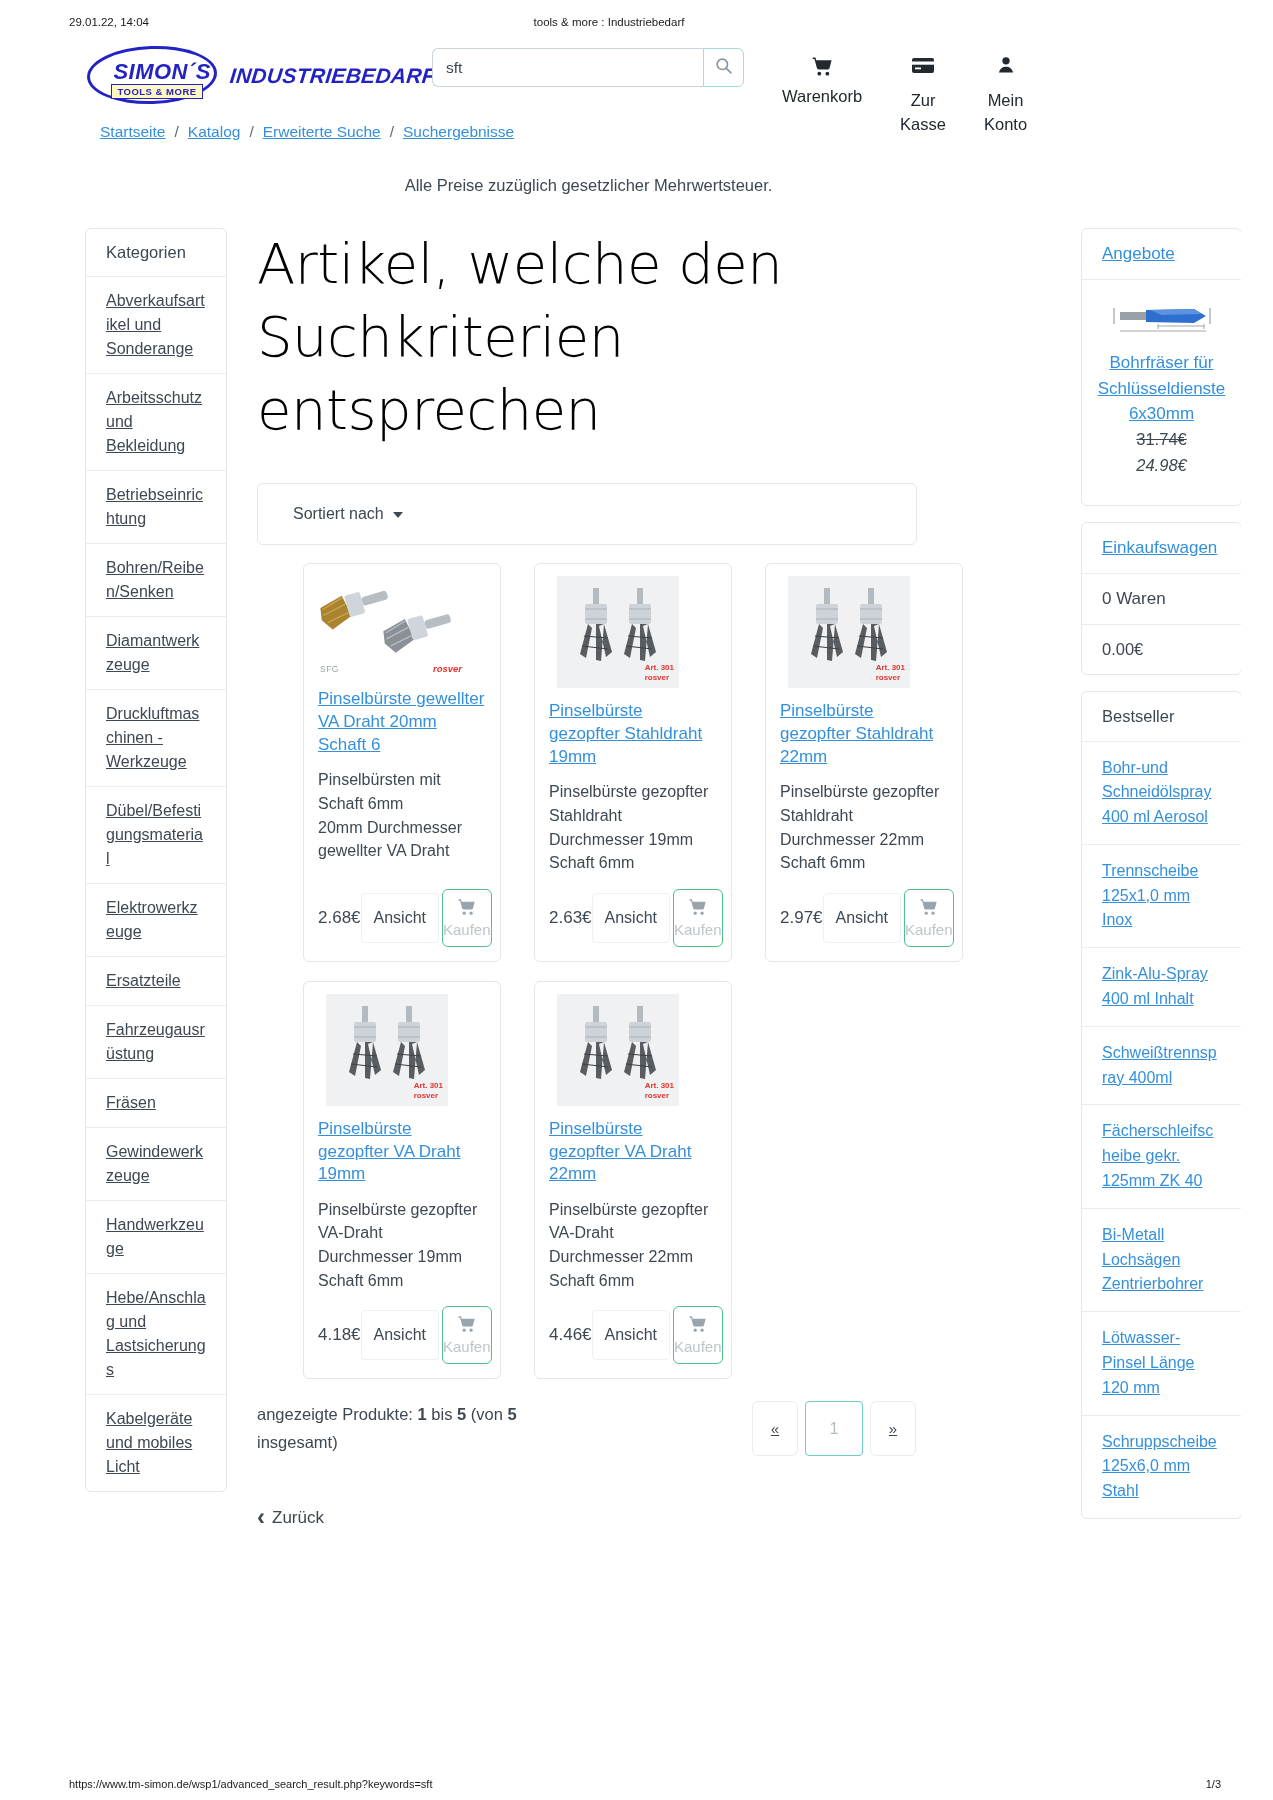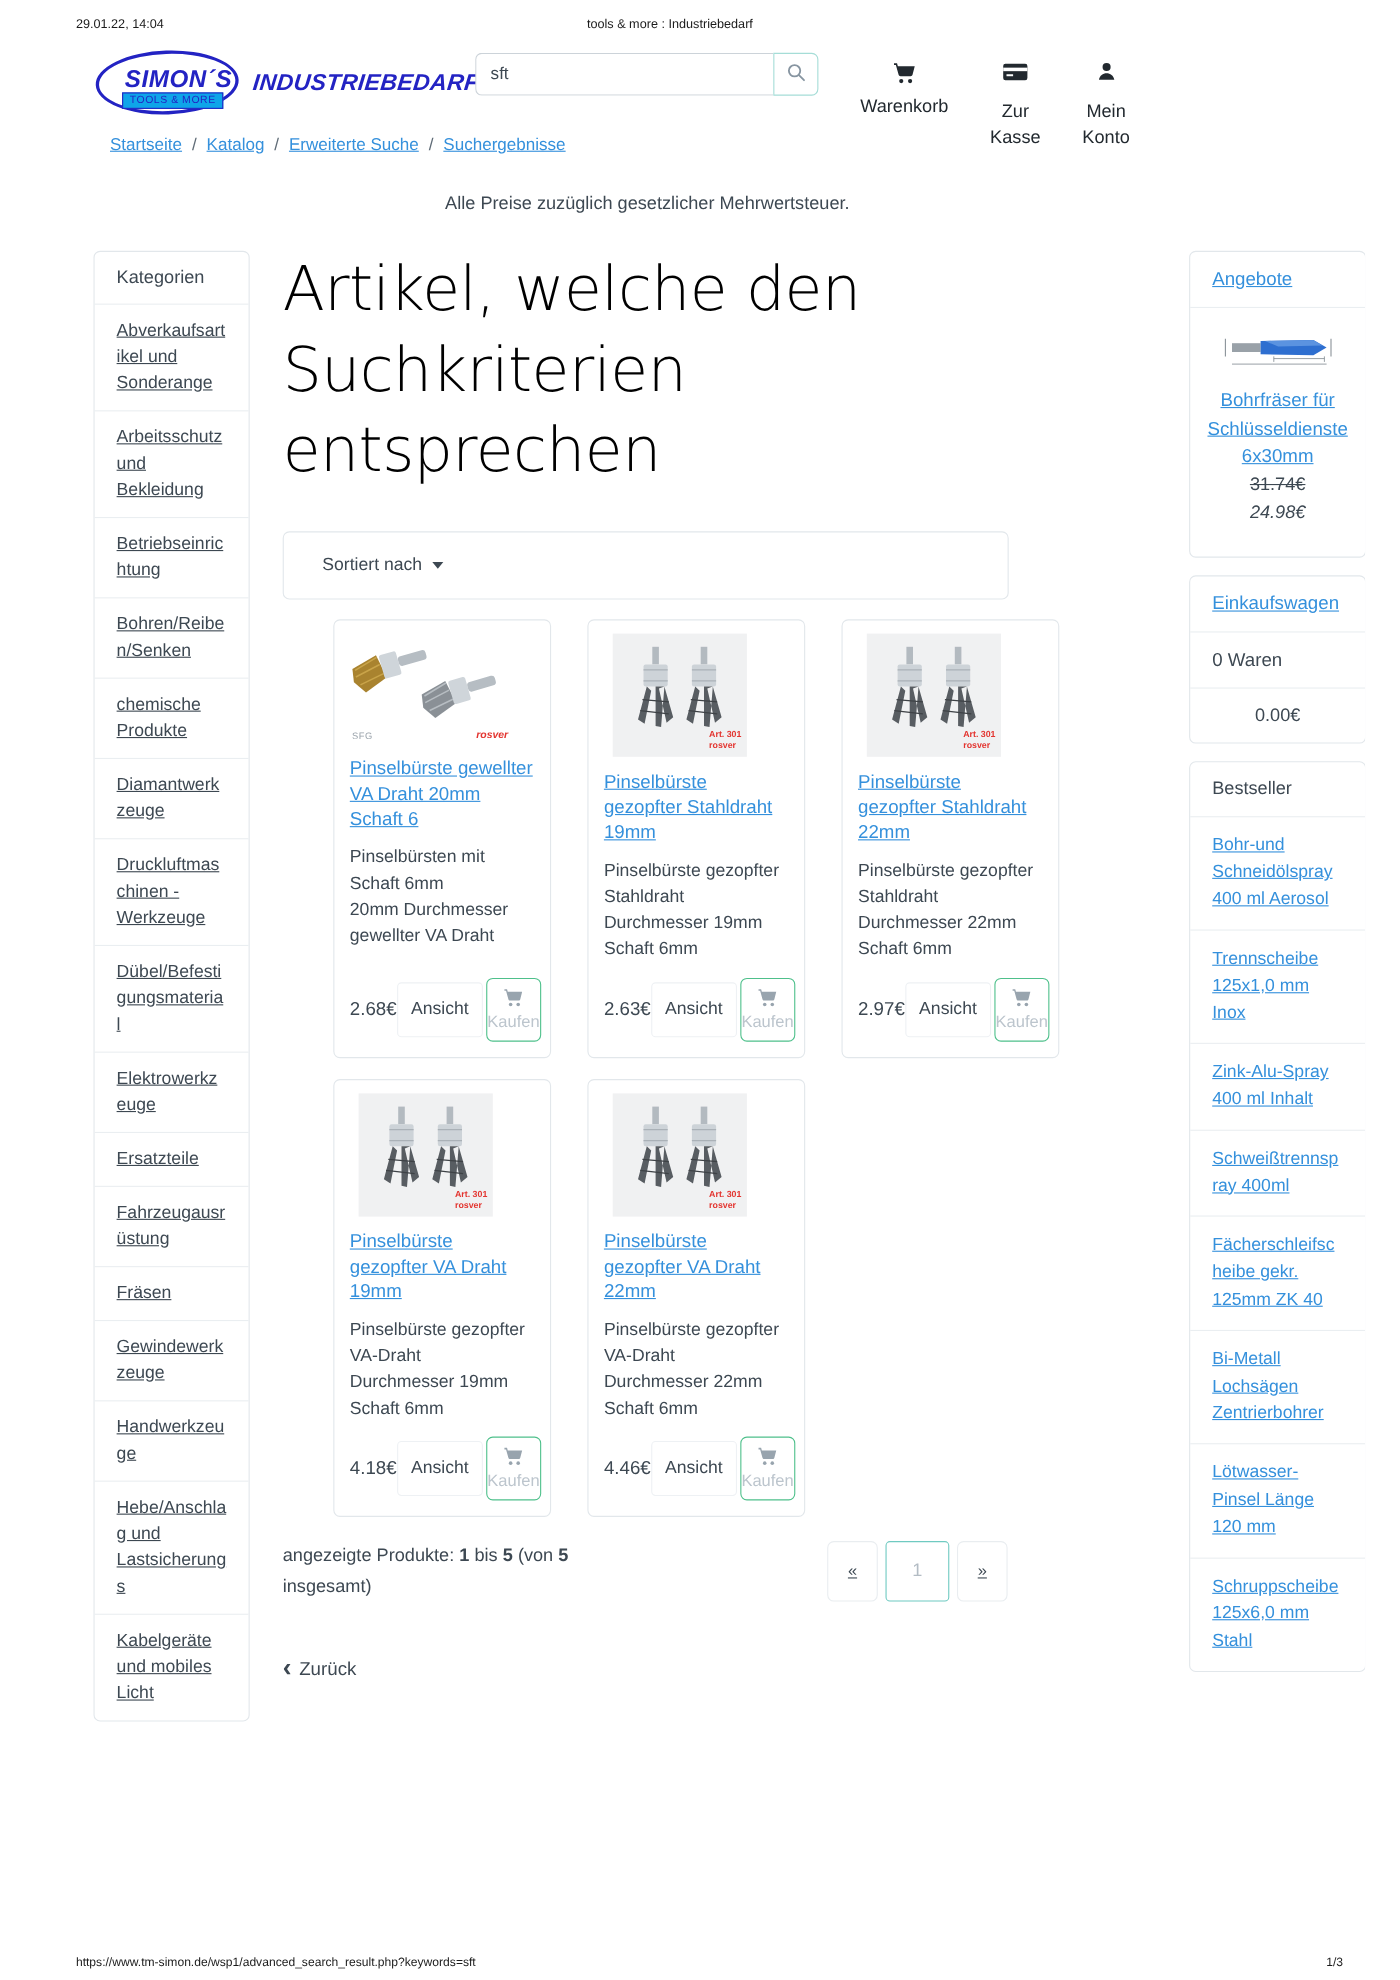--- a/index.html
+++ b/index.html
@@ -13,21 +13,21 @@
 
   
   .topmeta { position:absolute; top:16px; left:0; right:0; height:16px; font-size:11.5px; color:#1b1b1b; }
   .topmeta .dt { position:absolute; left:37px; top:0; }
   .topmeta .doct { position:absolute; left:0; right:55px; top:0; text-align:center; }
 
   
   .logo { position:absolute; top:44px; left:55px; width:330px; height:66px; color:#2323c3; }
   .logo-oval { position:absolute; left:0; top:2px; width:130px; height:58px; border:3px solid #2323c3; border-radius:50%; transform:rotate(-2deg); }
   .logo-name { position:absolute; left:14px; top:15px; width:110px; text-align:right; font-size:22px; font-weight:bold; font-style:italic; letter-spacing:0.5px; }
-  .logo-tag { position:absolute; left:24px; top:40px; width:92px; text-align:center; font-size:9.5px; font-weight:normal; border:1.5px solid #2323c3; background:#0ea5e9; padding:1px 0; letter-spacing:0.5px; }
+  .logo-tag { position:absolute; left:24px; top:40px; width:92px; text-align:center; font-size:9.5px; font-weight:bold; border:1.5px solid #2323c3; background:#fef9c3; padding:1px 0; letter-spacing:0.5px; }
   .logo-word { position:absolute; left:143px; top:20px; font-size:21px; font-weight:900; font-style:italic; letter-spacing:0.3px; transform:skewX(-6deg); }
 
   .searchwrap { position:absolute; top:48px; left:400px; width:312px; height:39px; display:flex; }
   .searchinput { flex:1; min-width:0; border:1px solid #ccd3d9; border-right:none; border-radius:6px 0 0 6px; padding:0 13px; font-size:15.5px; color:#3d4852; font-family:inherit; outline:none; background:#fff; }
   .searchbtn { width:41px; border:1px solid #a5ddd7; border-radius:0 6px 6px 0; background:#fff; display:flex; align-items:center; justify-content:center; cursor:pointer; }
 
   .hnav { position:absolute; top:55px; left:750px; display:flex; gap:38px; color:#22292f; }
   .hnav-item { display:flex; flex-direction:column; align-items:center; font-size:16.5px; line-height:1.45; cursor:pointer; }
   .hnav-row { display:flex; align-items:center; gap:7px;flex-direction:column; }
 
@@ -84,21 +84,21 @@
 
   .rightbar { width:161px; margin-left:164px; }
   .rcard { margin-bottom:16px; }
   .rcard .card-h { padding:15px 20px; border-bottom:1px solid #eaeef1; font-size:17px; }
   .rcard .card-h a { color:#3490dc; text-decoration:underline; }
   .offer-body { padding:18px 12px 30px; text-align:center; }
   .offer-link { display:block; margin-top:12px; color:#3490dc; font-size:17px; line-height:1.5; text-decoration:underline; overflow-wrap:break-word; word-break:break-word; }
   .offer-old { margin-top:3px; font-size:16.5px; text-decoration:line-through; }
   .offer-new { margin-top:7px; font-size:16.5px;font-style:italic; }
   .cart-count { padding:15px 20px; font-size:17px; }
-  .cart-total { padding:15px 20px; border-top:1px solid #eaeef1; font-size:16.5px; text-align:center; }
+  .cart-total { padding:15px 20px; border-top:1px solid #eaeef1; font-size:16.5px; text-align:left; }
   .bs-title { padding:15px 20px; font-size:16.5px; color:#3d4852; }
   .bs-item { display:block; padding:14px 20px; border-top:1px solid #eaeef1; color:#3490dc; font-size:16px; line-height:1.55; text-decoration:underline; overflow-wrap:break-word; word-break:break-word; }
 
   .pagefoot { position:absolute; bottom:8px; left:0; right:0; height:14px; font-size:11px; color:#1b1b1b; }
   .pagefoot .furl { position:absolute; left:37px; }
   .pagefoot .fpage { position:absolute; right:20px; }
 </style>
 </head>
 <body>
 
@@ -173,21 +173,20 @@
   <div class="notice">Alle Preise zuzüglich gesetzlicher Mehrwertsteuer.</div>
 
   <div class="cols">
 
     <aside class="leftbar card">
       <div class="card-h">Kategorien</div>
       <a class="cat">Abverkaufsartikel und Sonderange</a>
       <a class="cat">Arbeitsschutz und Bekleidung</a>
       <a class="cat">Betriebseinrichtung</a>
       <a class="cat">Bohren/Reiben/Senken</a>
-      <a class="cat">chemische Produkte</a>
       <a class="cat">Diamantwerkzeuge</a>
       <a class="cat">Druckluftmaschinen - Werkzeuge</a>
       <a class="cat">Dübel/Befestigungsmaterial</a>
       <a class="cat">Elektrowerkzeuge</a>
       <a class="cat">Ersatzteile</a>
       <a class="cat">Fahrzeugausrüstung</a>
       <a class="cat">Fräsen</a>
       <a class="cat">Gewindewerkzeuge</a>
       <a class="cat">Handwerkzeuge</a>
       <a class="cat">Hebe/Anschlag und Lastsicherungs</a>

